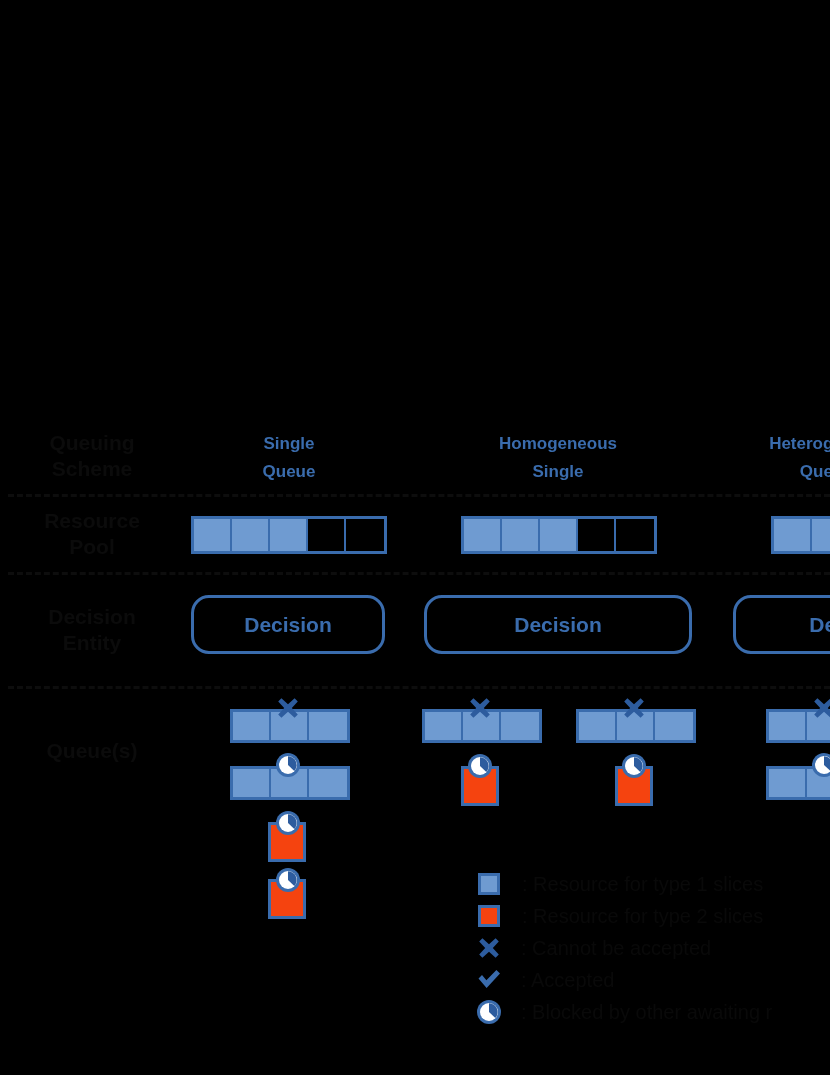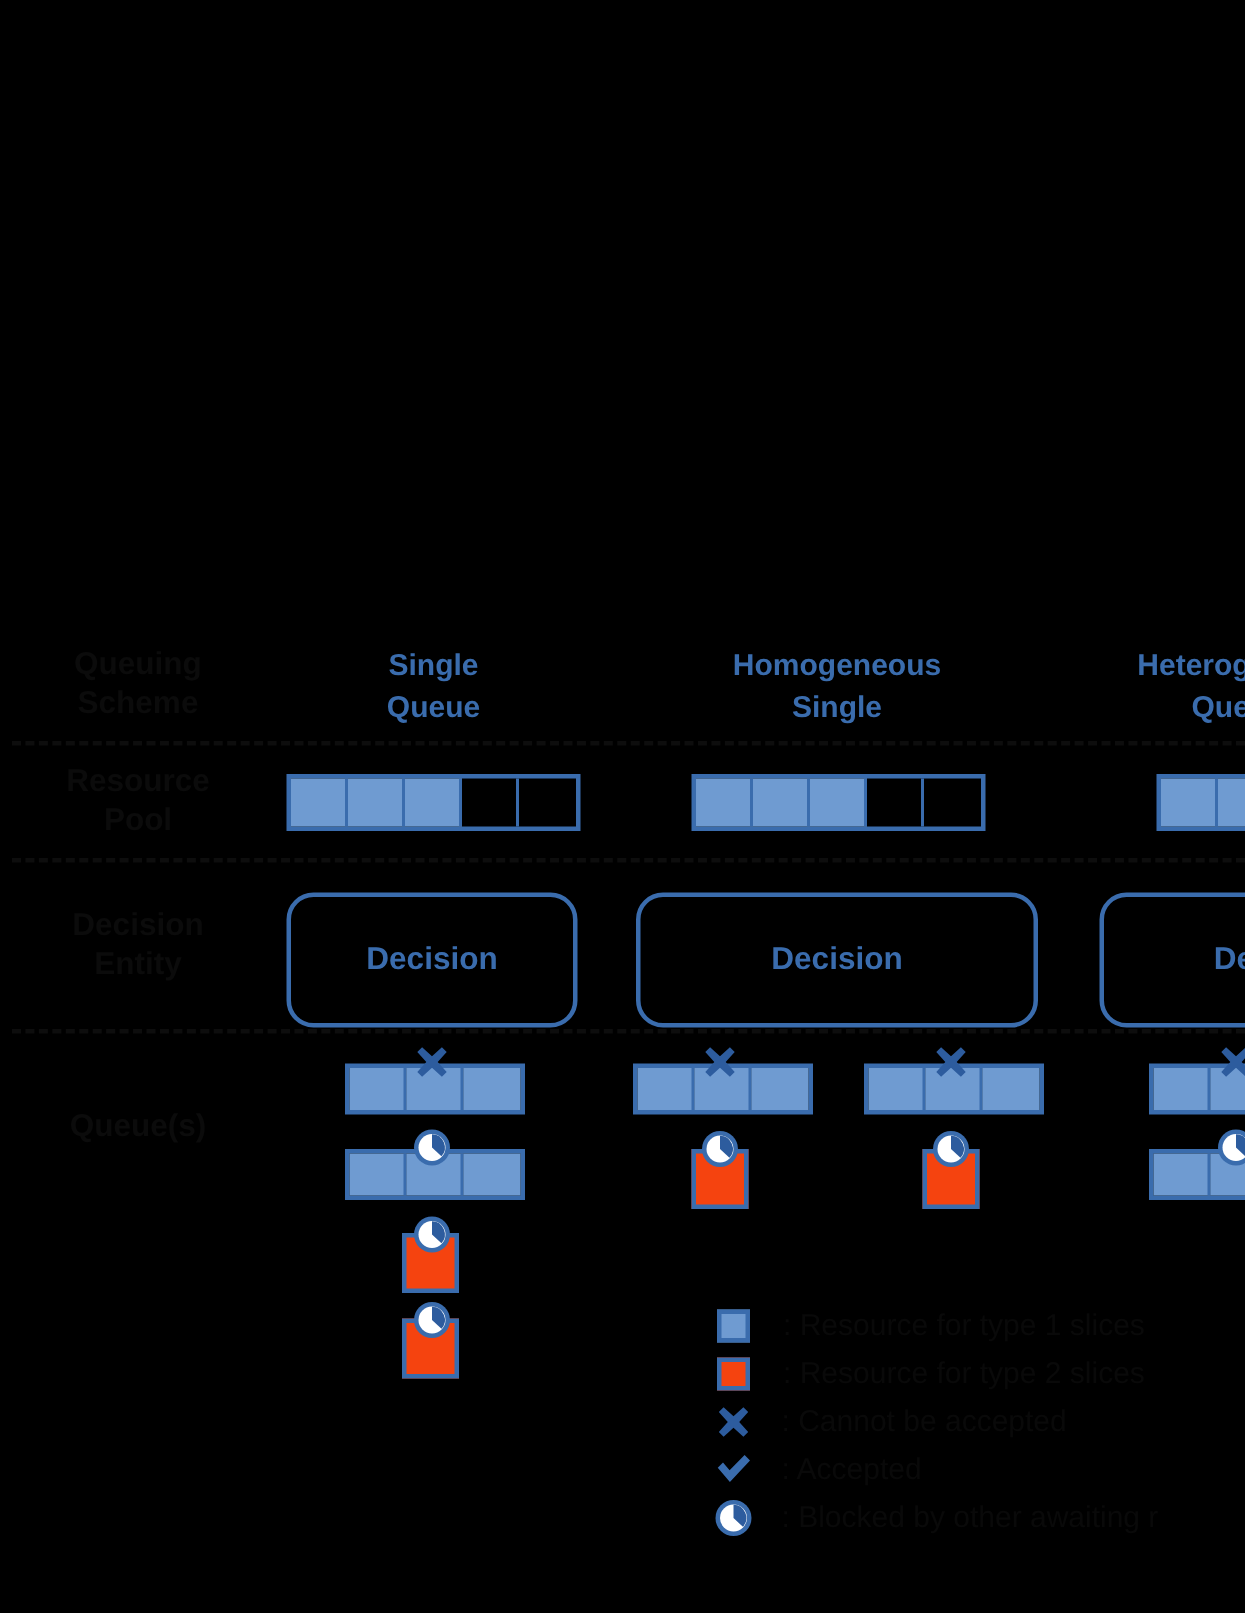--- a/index.html
+++ b/index.html
@@ -48,21 +48,21 @@
   #label-queuing   { top: 430px; }
   #label-resource  { top: 508px; }
   #label-decision  { top: 604px; }
   #label-queues    { top: 738px; }
 
   
   .col-header {
     position: absolute;
     text-align: center;
     font-weight: bold;
-    font-size: 20px;
+    font-size: 17px;
     line-height: 28px;
     color: #3a6cad;
     white-space: pre-line;
   }
   #head-col1 { left: 198px; top: 430px; width: 182px; }
   #head-col2 { left: 446px; top: 430px; width: 224px; }
   #head-col3 { left: 726px; top: 430px; width: 210px; }
 
   
   .pool {
@@ -80,21 +80,21 @@
   .pool .cell:last-child { border-right: none; }
   .pool .cell.filled { background: #6f9bd1; }
 
   #pool-col1 { left: 191px; top: 516px; }
   #pool-col2 { left: 461px; top: 516px; }
   #pool-col3 { left: 771px; top: 516px; }
 
   
   .decision-box {
     position: absolute;
-    height: 90px;
+    height: 59px;
     border: 3px solid #3a6cad;
     border-radius: 18px;
     display: flex;
     align-items: center;
     justify-content: center;
     font-weight: bold;
     font-size: 21px;
     color: #3a6cad;
     background: transparent;
   }

